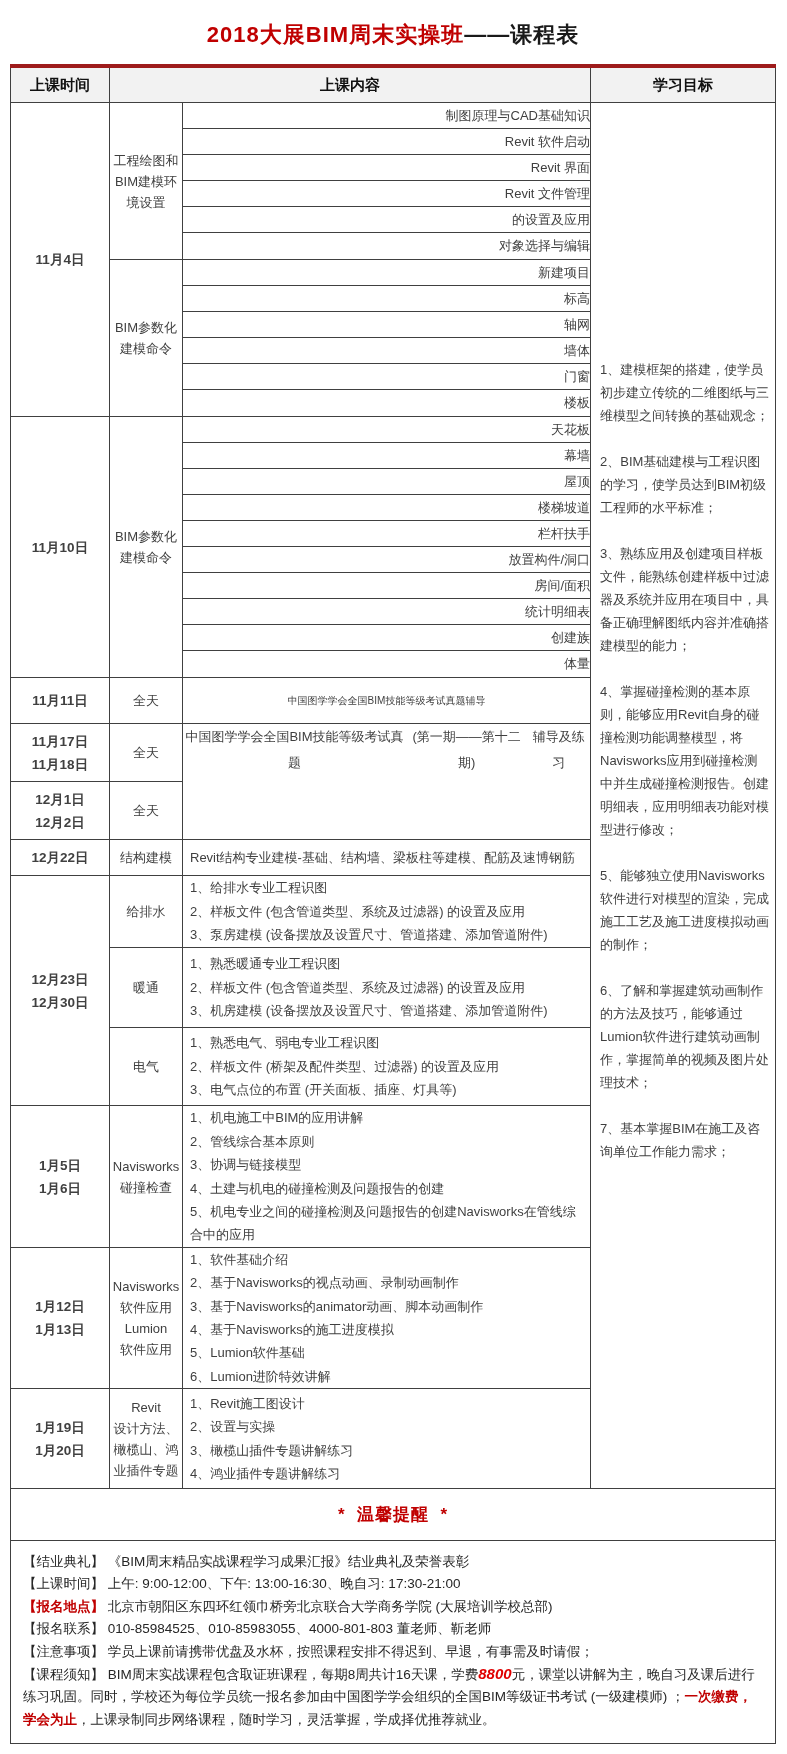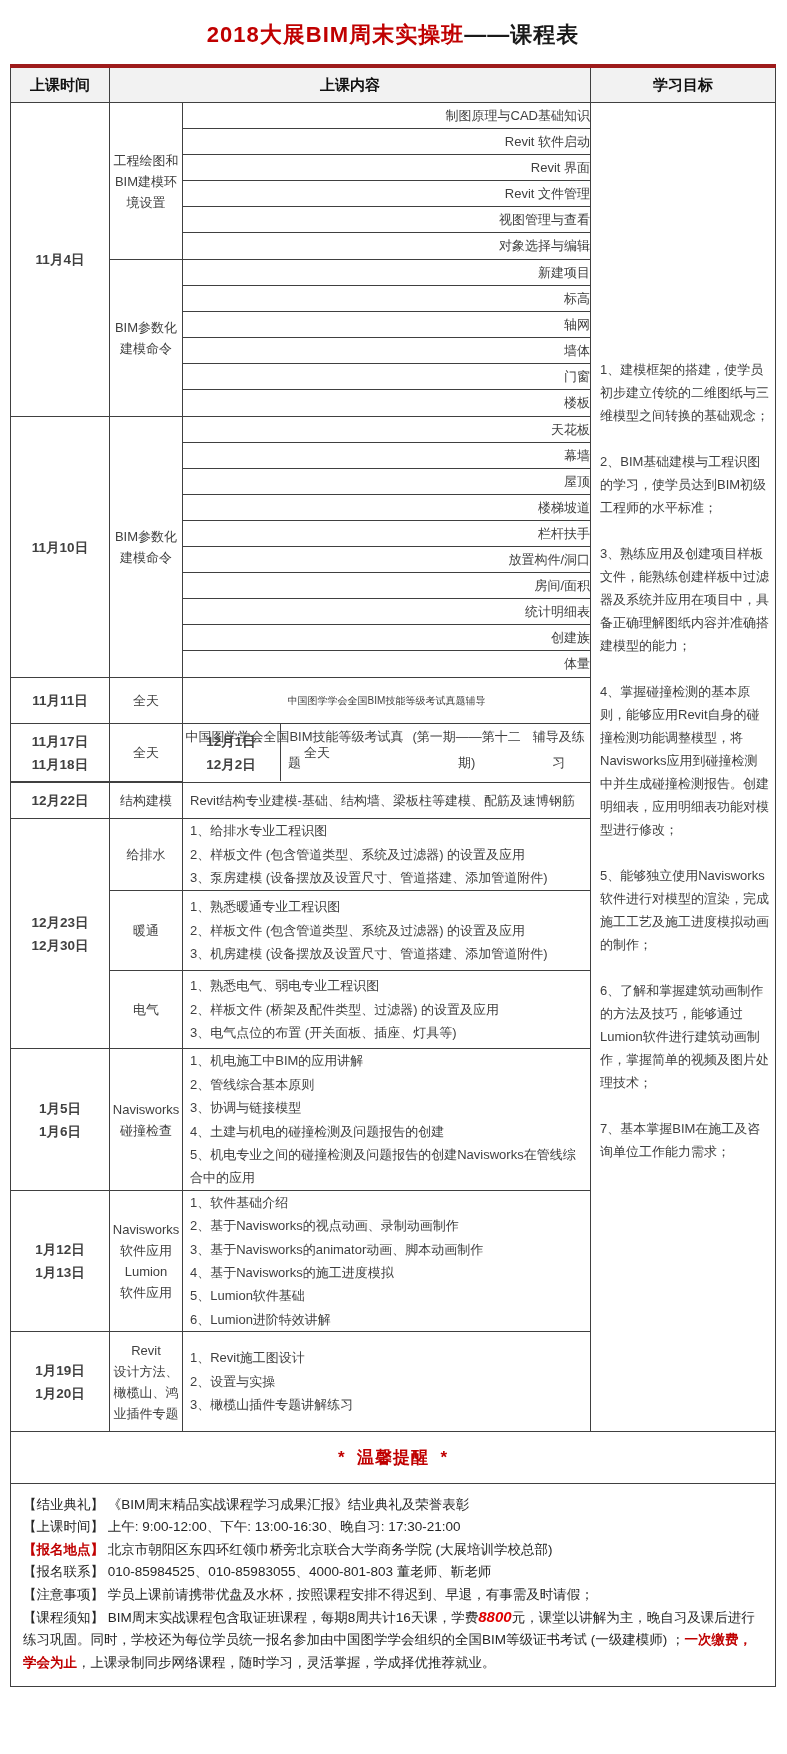--- a/index.html
+++ b/index.html
@@ -22,21 +22,21 @@
   .datecell{width:99px;border-right:1px solid #404040;display:flex;flex-direction:column;justify-content:center;align-items:center;color:#404040;font-weight:bold;font-size:13.5px;line-height:23px;text-align:center}
   .groups{flex:1;display:flex;flex-direction:column}
   .group{display:flex;border-bottom:1px solid #404040}
   .groups .group:last-child{border-bottom:none}
   .catcell{width:73px;border-right:1px solid #404040;display:flex;flex-direction:column;justify-content:center;align-items:center;font-size:13px;line-height:21px;text-align:left;padding:2px 0}
   .items{flex:1;display:flex;flex-direction:column}
   .item{height:26px;line-height:25px;text-align:right;font-size:13px;border-bottom:1px solid #404040;overflow:hidden}
   .items .item:last-child{border-bottom:none}
   .leftlist{flex:1;display:flex;flex-direction:column;justify-content:center;padding:4px 6px 4px 7px;font-size:13px;line-height:23.4px;text-align:left}
   .centerlist{flex:1;display:flex;flex-direction:column;justify-content:center;font-size:10px;line-height:26px;text-align:center}
-  .mleft{width:172px;display:flex;flex-direction:row}
+  .mleft{width:172px;display:flex;flex-direction:column}
   .mrow{display:flex}
   .mrow.first{border-bottom:1px solid #404040}
   .mrow .catcell{width:72px;border-right:none}
   .mcontent{flex:1;border-left:1px solid #404040;margin-left:-1px;display:flex;flex-direction:row;justify-content:center;text-align:center;font-size:13px;line-height:26px}
   .objcell{width:185px;border-left:1px solid #404040;padding:255px 6px 0 9px;font-size:13px;line-height:23px;color:#3f3f3f}
   .objp{margin-bottom:23px}
   .reminder{height:52px;display:flex;align-items:center;justify-content:center;color:#c00000;font-weight:bold;font-size:17px;border-bottom:1px solid #404040;white-space:pre;letter-spacing:1px}
   .notes{padding:10px 12px 12px 12px;font-size:13.5px;line-height:22.4px;color:#262626}
   .rb{color:#c00000;font-weight:bold}
   .rbi{color:#e00000;font-weight:bold;font-style:italic;font-size:15px}
@@ -67,21 +67,21 @@
                 <div class="catcell">
                   <div>工程绘图和</div>
                   <div>BIM建模环</div>
                   <div>境设置</div>
                 </div>
                 <div class="items">
                   <div class="item">制图原理与CAD基础知识</div>
                   <div class="item">Revit 软件启动</div>
                   <div class="item">Revit 界面</div>
                   <div class="item">Revit 文件管理</div>
-                  <div class="item">视图管理与查看</div>
+                  <div class="item">的设置及应用</div>
                   <div class="item">对象选择与编辑</div>
                 </div>
               </div>
               <div class="group">
                 <div class="catcell">
                   <div>BIM参数化</div>
                   <div>建模命令</div>
                 </div>
                 <div class="items">
                   <div class="item">新建项目</div>
@@ -269,20 +269,21 @@
                 <div class="catcell">
                   <div>Revit</div>
                   <div>设计方法、</div>
                   <div>橄榄山、鸿</div>
                   <div>业插件专题</div>
                 </div>
                 <div class="leftlist">
                   <div>1、Revit施工图设计</div>
                   <div>2、设置与实操</div>
                   <div>3、橄榄山插件专题讲解练习</div>
+                  <div>4、鸿业插件专题讲解练习</div>
                 </div>
               </div>
             </div>
           </div>
         </div>
       <div class="objcell">
           <div class="objp">1、建模框架的搭建，使学员初步建立传统的二维图纸与三维模型之间转换的基础观念；</div>
           <div class="objp">2、BIM基础建模与工程识图的学习，使学员达到BIM初级工程师的水平标准；</div>
           <div class="objp">3、熟练应用及创建项目样板文件，能熟练创建样板中过滤器及系统并应用在项目中，具备正确理解图纸内容并准确搭建模型的能力；</div>
           <div class="objp">4、掌握碰撞检测的基本原则，能够应用Revit自身的碰撞检测功能调整模型，将Navisworks应用到碰撞检测中并生成碰撞检测报告。创建明细表，应用明细表功能对模型进行修改；</div>

